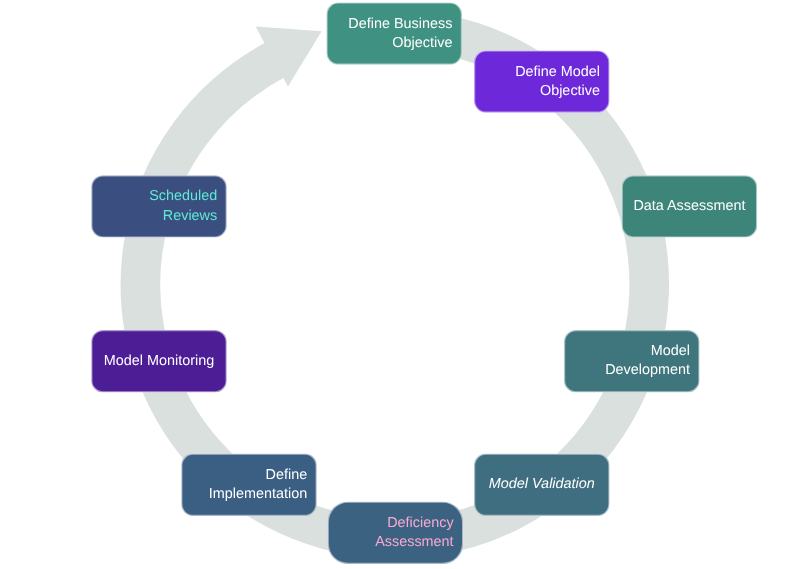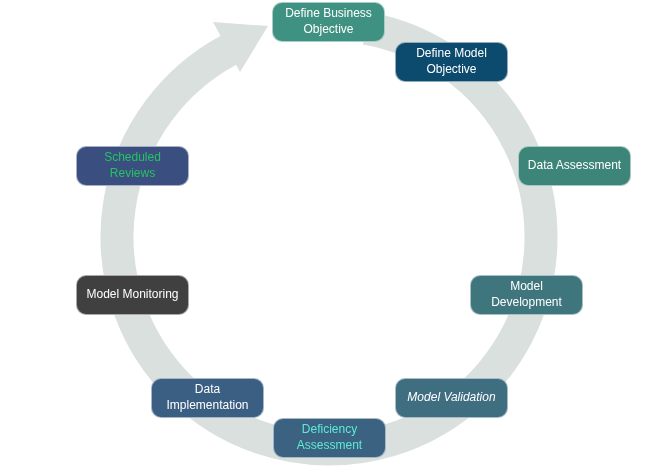--- a/index.html
+++ b/index.html
@@ -18,31 +18,31 @@
   .ring-svg {
     position: absolute;
     left: 0;
     top: 0;
     width: 659px;
     height: 474px;
   }
   .step {
     position: absolute;
     width: 113px;
-    height: 40px;
+    height: 52px;
     border-radius: 10px;
     border: 1px solid rgba(255,255,255,0.55);
     box-sizing: border-box;
     color: #ffffff;
     font-size: 12px;
     line-height: 1.3;
     display: flex;
     align-items: center;
     justify-content: center;
-    text-align: center;
+    text-align: right;
     padding: 15px 7px;
   }
   
   .p0 { left: 272px; top: 2px; }
   .p1 { left: 395px; top: 42px; }
   .p2 { left: 470px; top: 146px; margin-left: 48px; }
   .p3 { left: 470px; top: 275px; }
   .p4 { left: 395px; top: 378px; }
   .p5 { left: 273px; top: 418px; }
   .p6 { left: 151px; top: 378px; }
@@ -57,38 +57,38 @@
 
   <svg class="ring-svg" viewBox="0 0 659 474" xmlns="http://www.w3.org/2000/svg">
 
     <path d="M 365.8 28.2 A 212 212 0 1 1 229.5 49.8" fill="none" stroke-width="33" stroke-linecap="butt" stroke="#d9e0dd"></path>
     <polygon points="213,22 268,26 240,72" fill="#d9e0dd"></polygon>
   </svg>
 
   <div class="step p0" style="background-color: rgb(63, 145, 129); color: rgb(255, 255, 255);">
     <span>Define Business Objective</span>
   </div>
-  <div class="step p1" style="background-color: #0c4a6e; color: rgb(255, 255, 255);">
+  <div class="step p1" style="background-color: #6d28d9; color: rgb(255, 255, 255);">
     <span>Define Model Objective</span>
   </div>
   <div class="step p2" style="background-color: rgb(62, 133, 121); color: rgb(255, 255, 255);">
     <span>Data Assessment</span>
   </div>
   <div class="step p3" style="background-color: rgb(63, 118, 125); color: #ffffff;">
     <span>Model Development</span>
   </div>
   <div class="step p4" style="background-color: rgb(63, 110, 128); color: rgb(255, 255, 255); font-style: italic;">
     <span>Model Validation</span>
   </div>
-  <div class="step p5" style="background-color: rgb(59, 99, 129); color: #5eead4;">
+  <div class="step p5" style="background-color: rgb(59, 99, 129); color: #f9a8d4; border-radius: 17px;">
     <span>Deficiency Assessment</span>
   </div>
   <div class="step p6" style="background-color: rgb(59, 94, 131); color: rgb(255, 255, 255);">
-    <span>Data Implementation</span>
+    <span>Define Implementation</span>
   </div>
-  <div class="step p7" style="background-color: #404040; color: rgb(255, 255, 255);">
+  <div class="step p7" style="background-color: #4c1d95; color: rgb(255, 255, 255);">
     <span>Model Monitoring</span>
   </div>
-  <div class="step p8" style="background-color: rgb(59, 78, 128); color: #22c55e;">
+  <div class="step p8" style="background-color: rgb(59, 78, 128); color: #5eead4;">
     <span>Scheduled Reviews</span>
   </div>
 
 </div>
 
 </body></html>

